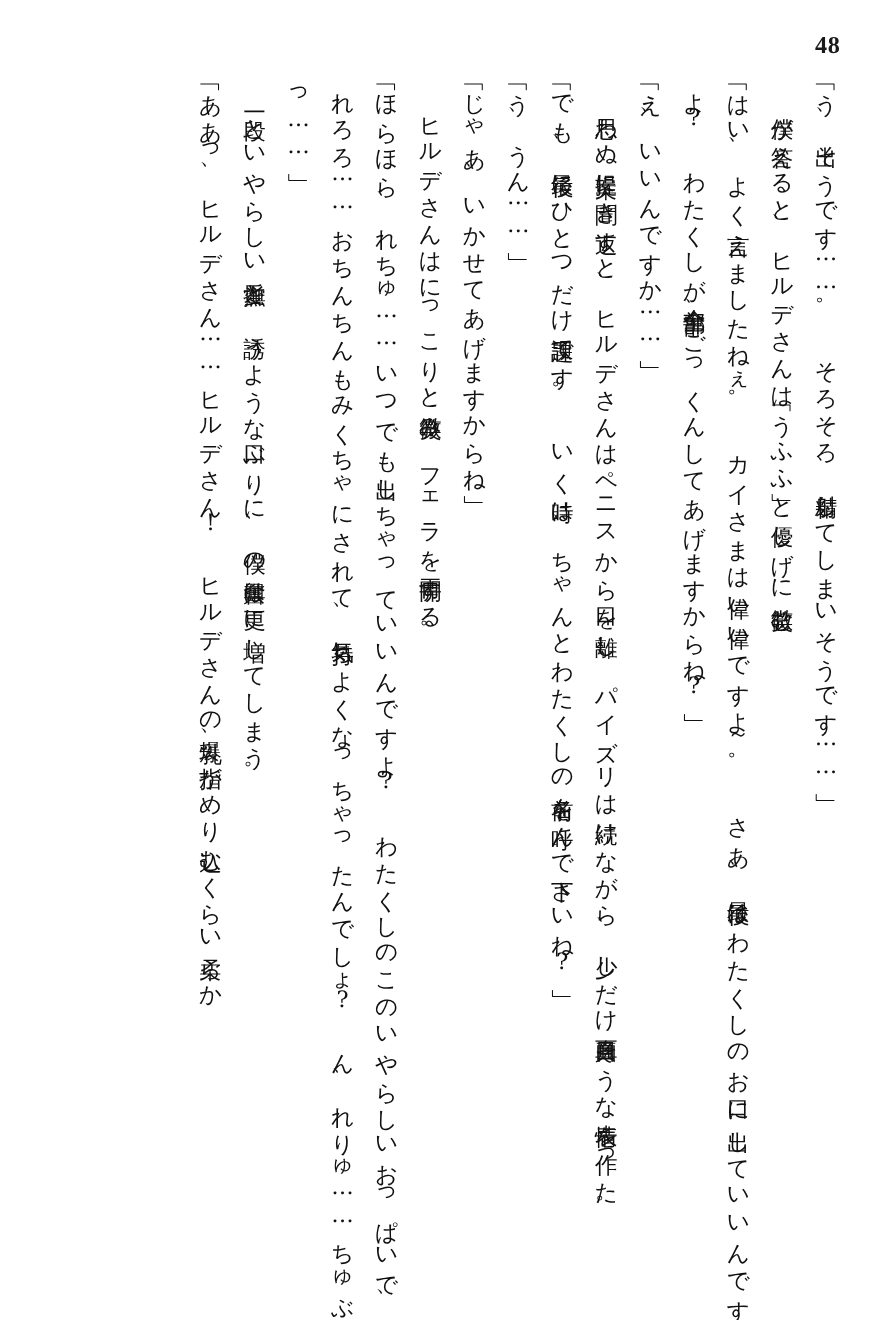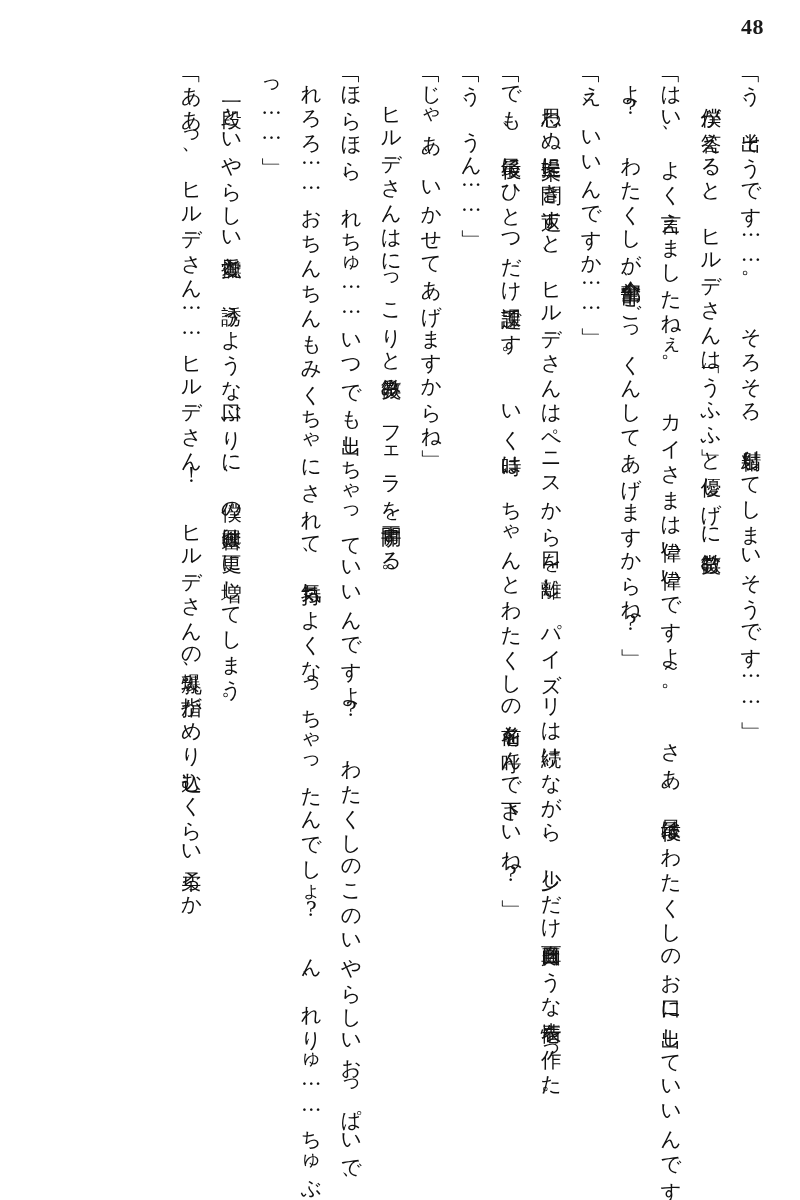--- a/index.html
+++ b/index.html
@@ -11,21 +11,21 @@
     position: relative;
     width: 800px;
     height: 1200px;
     background: #ffffff;
     overflow: hidden;
     font-family: "DejaVu Serif", "Liberation Serif", serif;
     color: #111111;
   }
   .page-number {
     position: absolute;
-    top: 14px;
+    top: 28px;
     right: 36px;
     font-size: 22px;
     font-family: "Liberation Serif", "DejaVu Serif", serif;
     font-weight: 700;
     letter-spacing: 0.5px;
     color: #1a1a1a;
   }
   .body-text {
     position: absolute;
     top: 70px;

